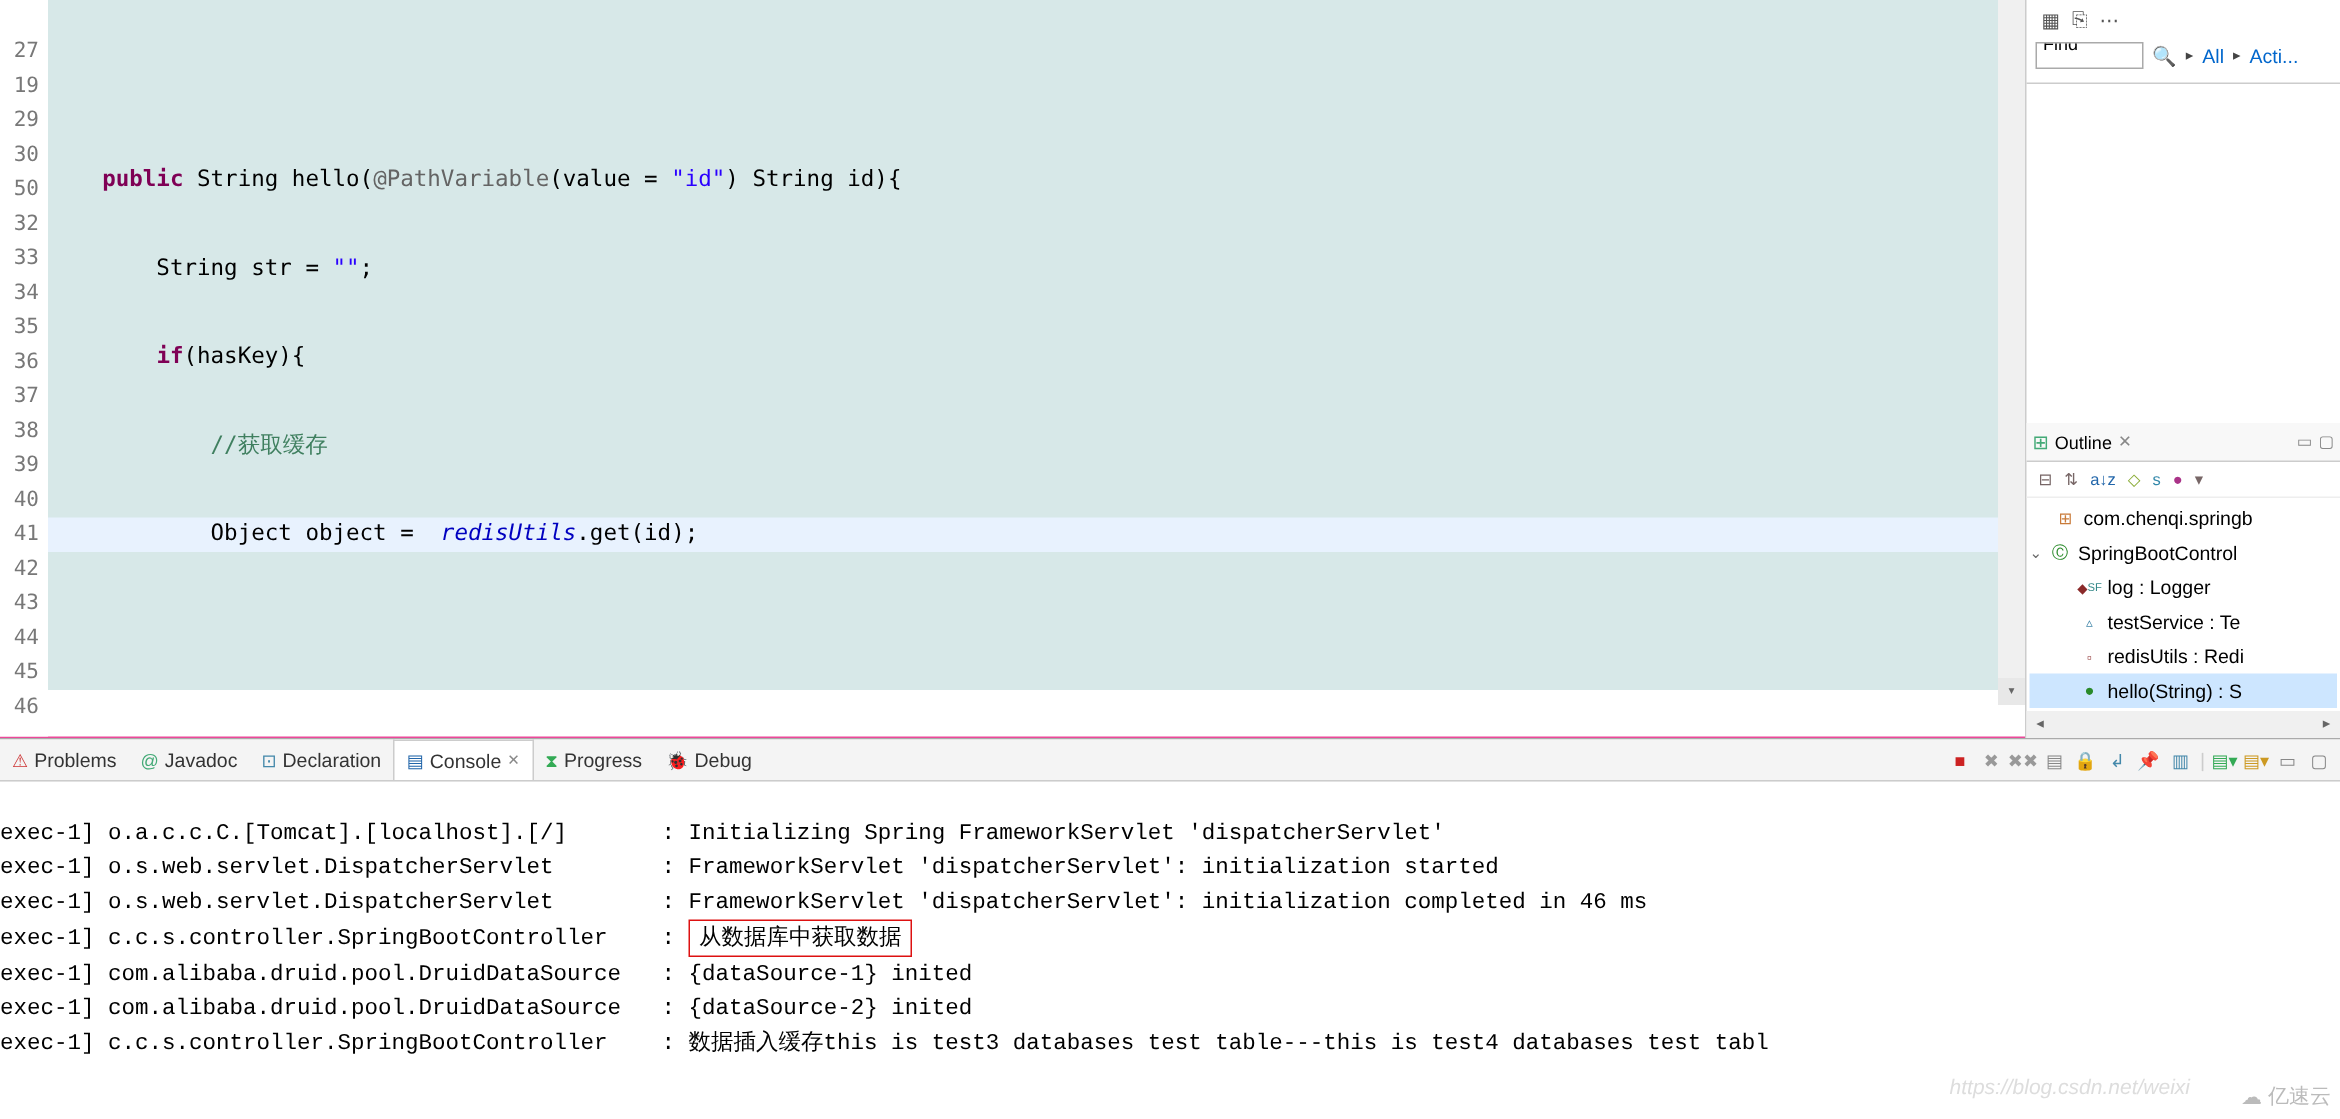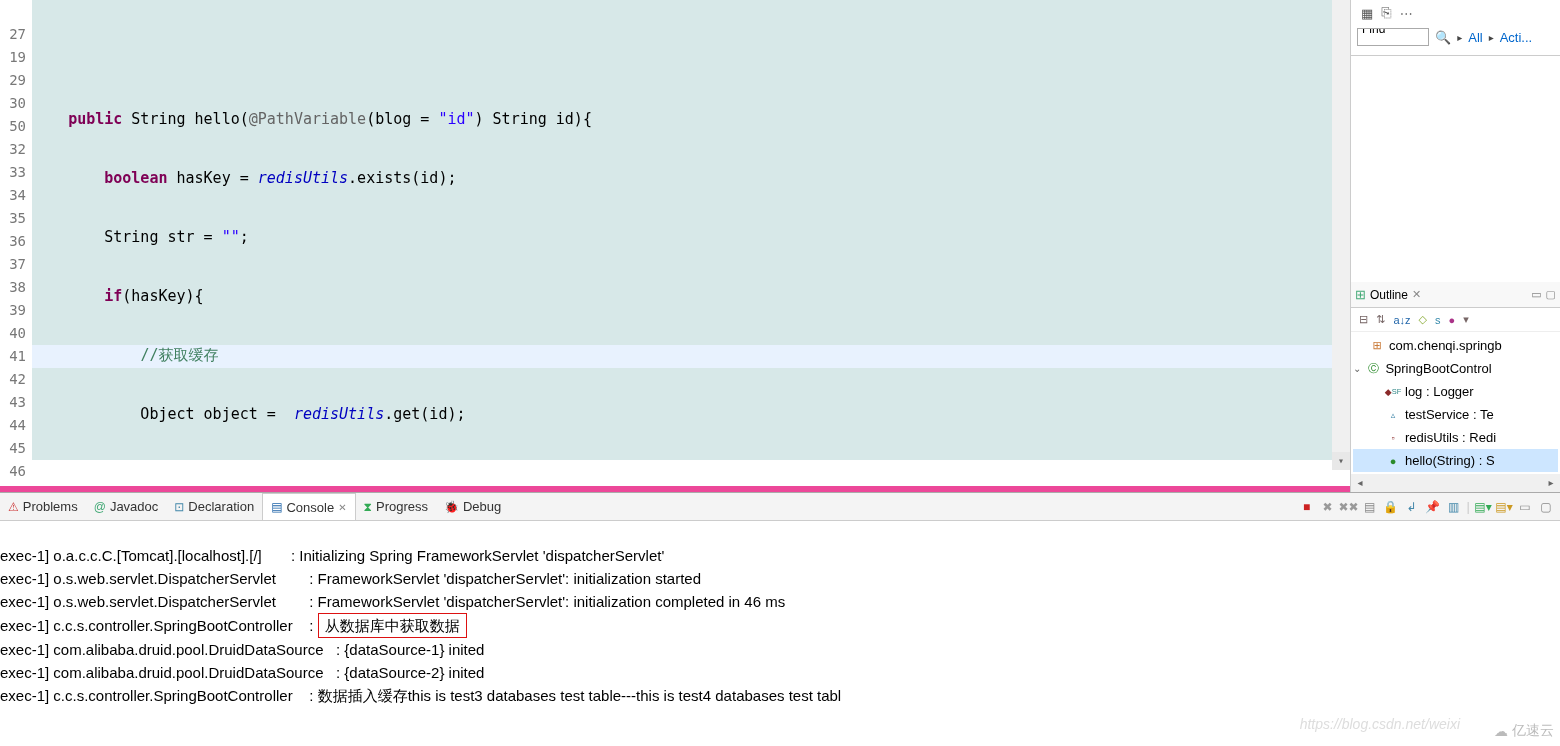--- a/index.html
+++ b/index.html
@@ -1,19 +1,19 @@
 <!DOCTYPE html>
 <html><head>
 <meta charset="utf-8">
 <style>
   * { margin: 0; padding: 0; box-sizing: border-box; }
   body { font-family: "Microsoft YaHei", Arial, sans-serif; font-size: 13px; background: #fff; overflow: hidden; width: 1560px; height: 746px; position: relative; }
   
   .main-row { display: flex; height: 492px; }
-  .editor-panel { flex: 0 0 1350px; display: flex; border-bottom: 6px solid #ec4899; position: relative; }
+  .editor-panel { flex: 0 0 1350px; display: flex; border-bottom: 1px solid #ec4899; position: relative; }
   .gutter { width: 32px; background: #fff; text-align: right; font-family: Consolas, monospace; font-size: 14px; color: #787878; padding-top: 0; }
   .gutter div { height: 23px; line-height: 23px; padding-right: 6px; }
   .code-area { flex: 1; font-family: Consolas, monospace; font-size: 15px; white-space: pre; overflow: hidden; position: relative; }
   .code-bg { position: absolute; left: 0; right: 18px; top: 0; height: 460px; background: #d7e8e8; }
   .code-lines { position: relative; }
   .code-line { height: 23px; line-height: 23px; }
   .current-line { background: #e8f2fe; position: absolute; left: 0; right: 18px; top: 345px; height: 23px; }
   .vscroll { position: absolute; right: 0; top: 0; width: 18px; height: 470px; background: #f0f0f0; display:flex; flex-direction:column; justify-content:flex-end; }
   .vscroll .arr { width:18px; height:18px; background:#e8e8e8; text-align:center; line-height:18px; color:#666; font-size:10px; }
   .hscroll { height: 18px; background: #f0f0f0; display:flex; justify-content:space-between; }
@@ -50,21 +50,21 @@
   .bottom-panel { height: 252px; border-top: 1px solid #aaa; display: flex; flex-direction: column; }
   .tab-bar { display: flex; align-items: center; height: 28px; background: #f4f4f4; border-bottom: 1px solid #ccc; }
   .tab { display: flex; align-items: center; gap: 4px; padding: 0 8px; height: 100%; cursor: pointer; font-size: 13px; color: #333; }
   .tab.active { background: #fff; border-top: 1px solid #ccc; border-left: 1px solid #ccc; border-right: 1px solid #ccc; }
   .tab .xic { font-size:10px; color:#888; }
   .tab .tic { font-size:12px; }
   .tool-icons { margin-left: auto; display: flex; gap: 5px; padding-right: 6px; align-items:center; }
   .ticon { width: 16px; height: 16px; display:inline-flex; align-items:center; justify-content:center; font-size:12px; }
   .sq-red { color:#c22; }
   .console-header { font-size: 13px; padding: 2px 4px; font-family: "Microsoft YaHei"; color:#000;}
-  .console-out { font-family: Liberation Sans, sans-serif; font-size: 15px; white-space: pre; overflow: hidden; padding: 0; line-height: 23px; }
+  .console-out { font-family: Liberation Mono, monospace; font-size: 15px; white-space: pre; overflow: hidden; padding: 0; line-height: 23px; }
   .redbox { border: 1.5px solid #d11; padding: 0 6px; display: inline-block; }
   .watermark { position: absolute; right: 6px; bottom: 6px; color: #bbb; font-size: 14px; display:flex; align-items:center; gap:4px;}
   .wm-url { position:absolute; right:100px; bottom:14px; color:#ddd; font-size:14px; font-style:italic;}
 </style>
 </head>
 <body>
 
 <div class="main-row">
   <div class="editor-panel">
     <div class="gutter">
@@ -87,22 +87,21 @@
         <div>42</div>
         <div>43</div>
         <div>44</div>
         <div>45</div>
         <div>46</div>
     </div>
     <div class="code-area">
       <div class="code-bg"></div>
       <div class="current-line"></div>
       <div class="code-lines">
-        <div class="code-line"><span>    </span><span class="kw">public</span><span> String hello(</span><span class="ann">@PathVariable</span><span>(blog = </span><span class="str">"id"</span><span>) String id){</span></div>
-        <div class="code-line"><span>        </span><span class="kw">boolean</span><span> hasKey = </span><span class="ital">redisUtils</span><span>.exists(id);</span></div>
+        <div class="code-line"><span>    </span><span class="kw">public</span><span> String hello(</span><span class="ann">@PathVariable</span><span>(value = </span><span class="str">"id"</span><span>) String id){</span></div>
         <div class="code-line"><span>        String str = </span><span class="str">""</span><span>;</span></div>
         <div class="code-line"><span>        </span><span class="kw">if</span><span>(hasKey){</span></div>
         <div class="code-line"><span>            </span><span class="cmt">//获取缓存</span></div>
         <div class="code-line"><span>            Object object =  </span><span class="ital">redisUtils</span><span>.get(id);</span></div>
         
         
         
         
         
         

